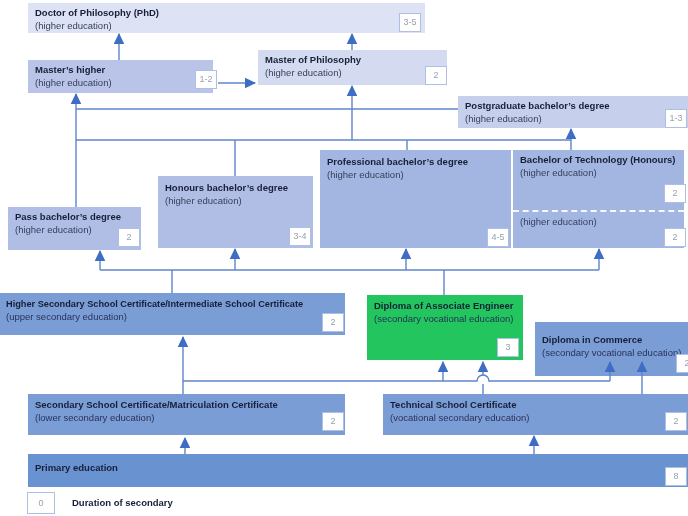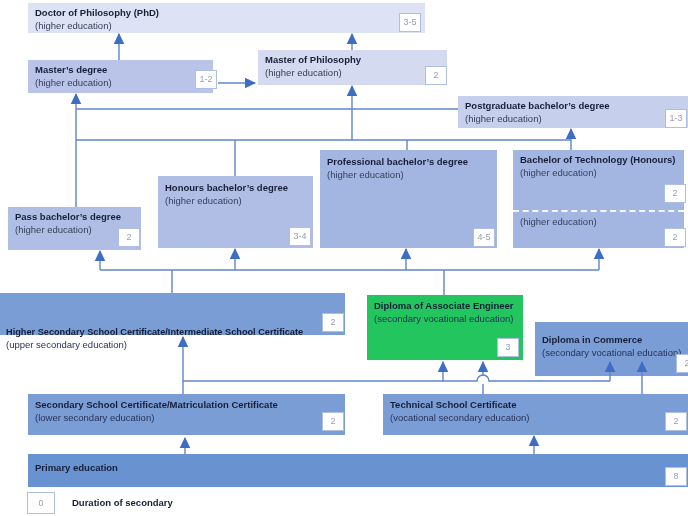--- a/index.html
+++ b/index.html
@@ -62,21 +62,21 @@
     </g>
   </svg>
 
   <div class="box" style="left:28px;top:3px;width:397px;height:30px;background:#dde3f4;">
     <div class="t">Doctor of Philosophy (PhD)</div>
     <div class="s">(higher education)</div>
     <span class="badge" style="right:4px;bottom:1px;">3-5</span>
   </div>
 
   <div class="box" style="left:28px;top:60px;width:185px;height:33px;background:#b9c4e8;">
-    <div class="t">Master’s degree</div>
+    <div class="t">Master’s higher</div>
     <div class="s">(higher education)</div>
     <span class="badge" style="right:-4px;bottom:4px;margin-left:48px;">1-2</span>
   </div>
 
   <div class="box" style="left:258px;top:50px;width:189px;height:35px;background:#d4dbf1;">
     <div class="t">Master of Philosophy</div>
     <div class="s">(higher education)</div>
     <span class="badge" style="right:0px;bottom:0px;">2</span>
   </div>
 
@@ -91,40 +91,40 @@
     <div class="s">(higher education)</div>
     <span class="badge" style="right:1px;bottom:3px;">2</span>
   </div>
 
   <div class="box" style="left:158px;top:176px;width:155px;height:72px;background:#b0bee6;padding-top:6px;">
     <div class="t">Honours bachelor’s degree</div>
     <div class="s">(higher education)</div>
     <span class="badge" style="right:2px;bottom:2px;">3-4</span>
   </div>
 
-  <div class="box" style="left:320px;top:150px;width:177px;height:98px;background:#a3b6e1;padding-top:6px;">
+  <div class="box" style="left:320px;top:150px;width:191px;height:98px;background:#a3b6e1;padding-top:6px;">
     <div class="t">Professional bachelor’s degree</div>
     <div class="s">(higher education)</div>
     <span class="badge" style="right:2px;bottom:1px;">4-5</span>
   </div>
 
   <div class="box" style="left:513px;top:150px;width:171px;height:98px;background:#a3b6e1;padding:9px;">
     <div class="btech-sec" style="top:0;height:60px;">
       <div class="t">Bachelor of Technology (Honours)</div>
       <div class="s">(higher education)</div>
       <span class="badge" style="right:-2px;bottom:7px;">2</span>
     </div>
     <div class="btech-sec btech-divider" style="top:60px;height:38px;">
       <div class="s">(higher education)</div>
       <span class="badge" style="right:-2px;bottom:1px;">2</span>
     </div>
   </div>
 
   <div class="box" style="left:0px;top:293px;width:345px;height:42px;background:#7b9dd5;padding-top:5px;padding-left:6px;">
-    <div class="t nowrap" style="font-size:9.2px;margin-top:28px;">Higher Secondary School Certificate/Intermediate School Certificate</div>
+    <div class="t nowrap" style="font-size:9.2px;">Higher Secondary School Certificate/Intermediate School Certificate</div>
     <div class="s" style="color:#27335a;">(upper secondary education)</div>
     <span class="badge" style="right:1px;bottom:3px;">2</span>
   </div>
 
   <div class="box" style="left:367px;top:295px;width:156px;height:65px;background:#22c55e;padding-top:5px;">
     <div class="t">Diploma of Associate Engineer</div>
     <div class="s" style="color:#27335a;">(secondary vocational education)</div>
     <span class="badge" style="right:4px;bottom:3px;">3</span>
   </div>
 

